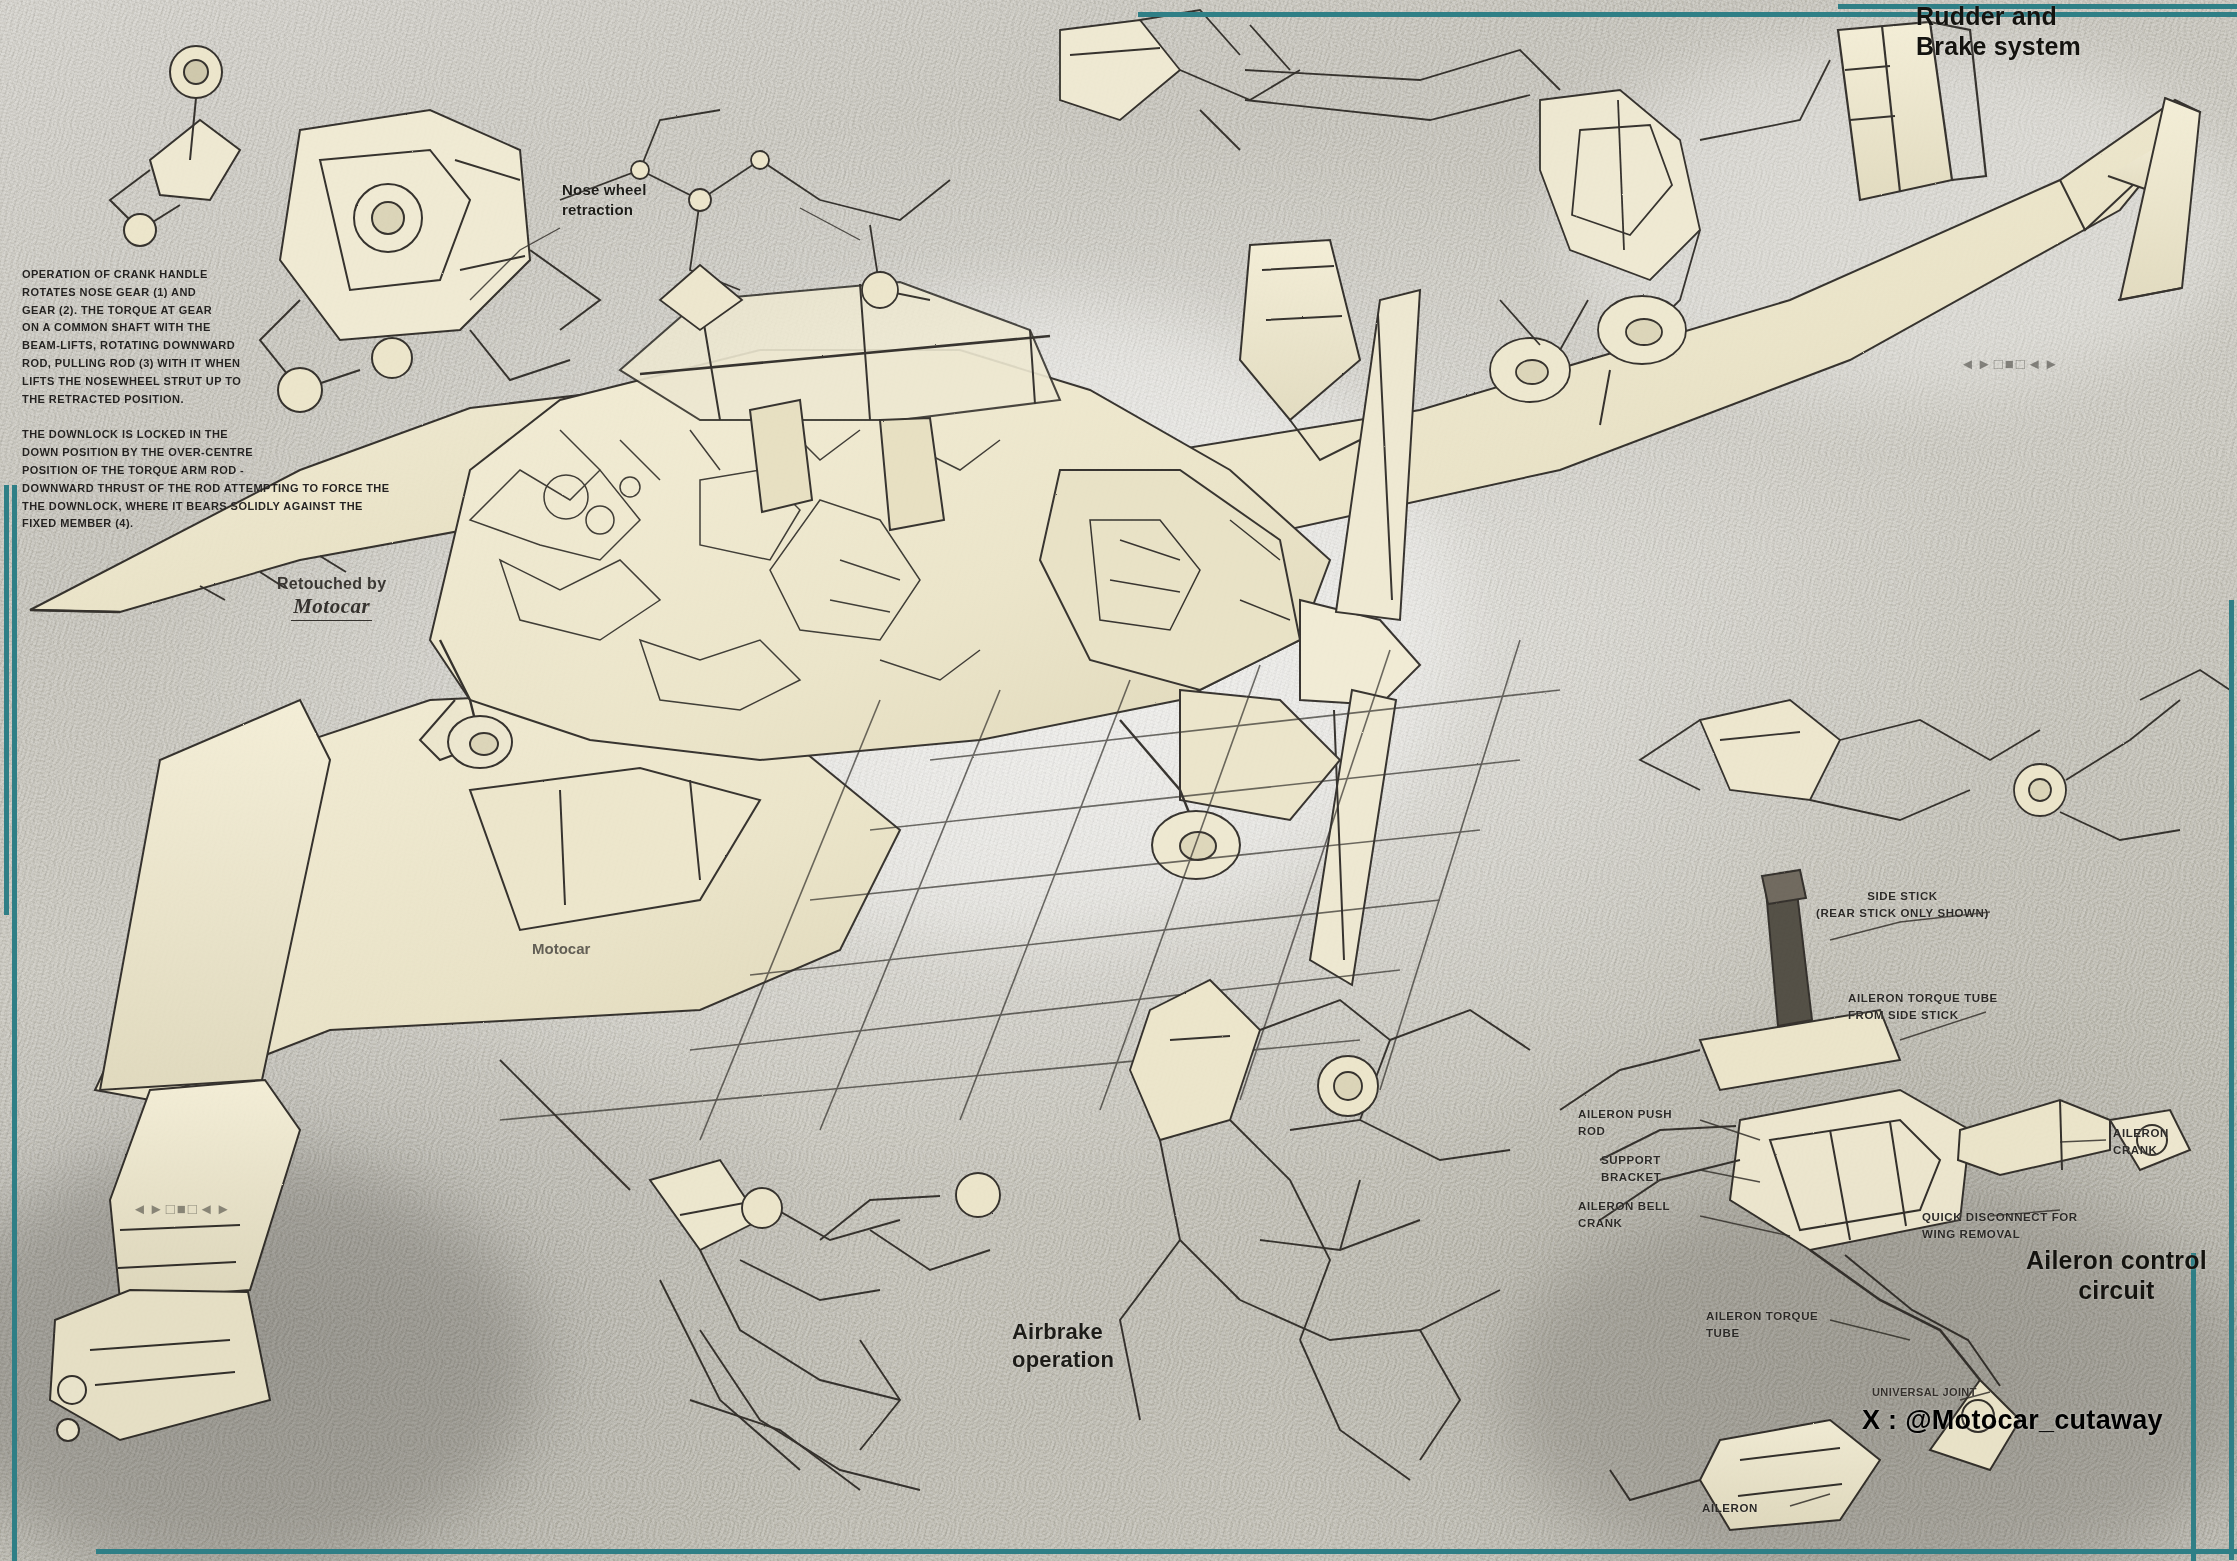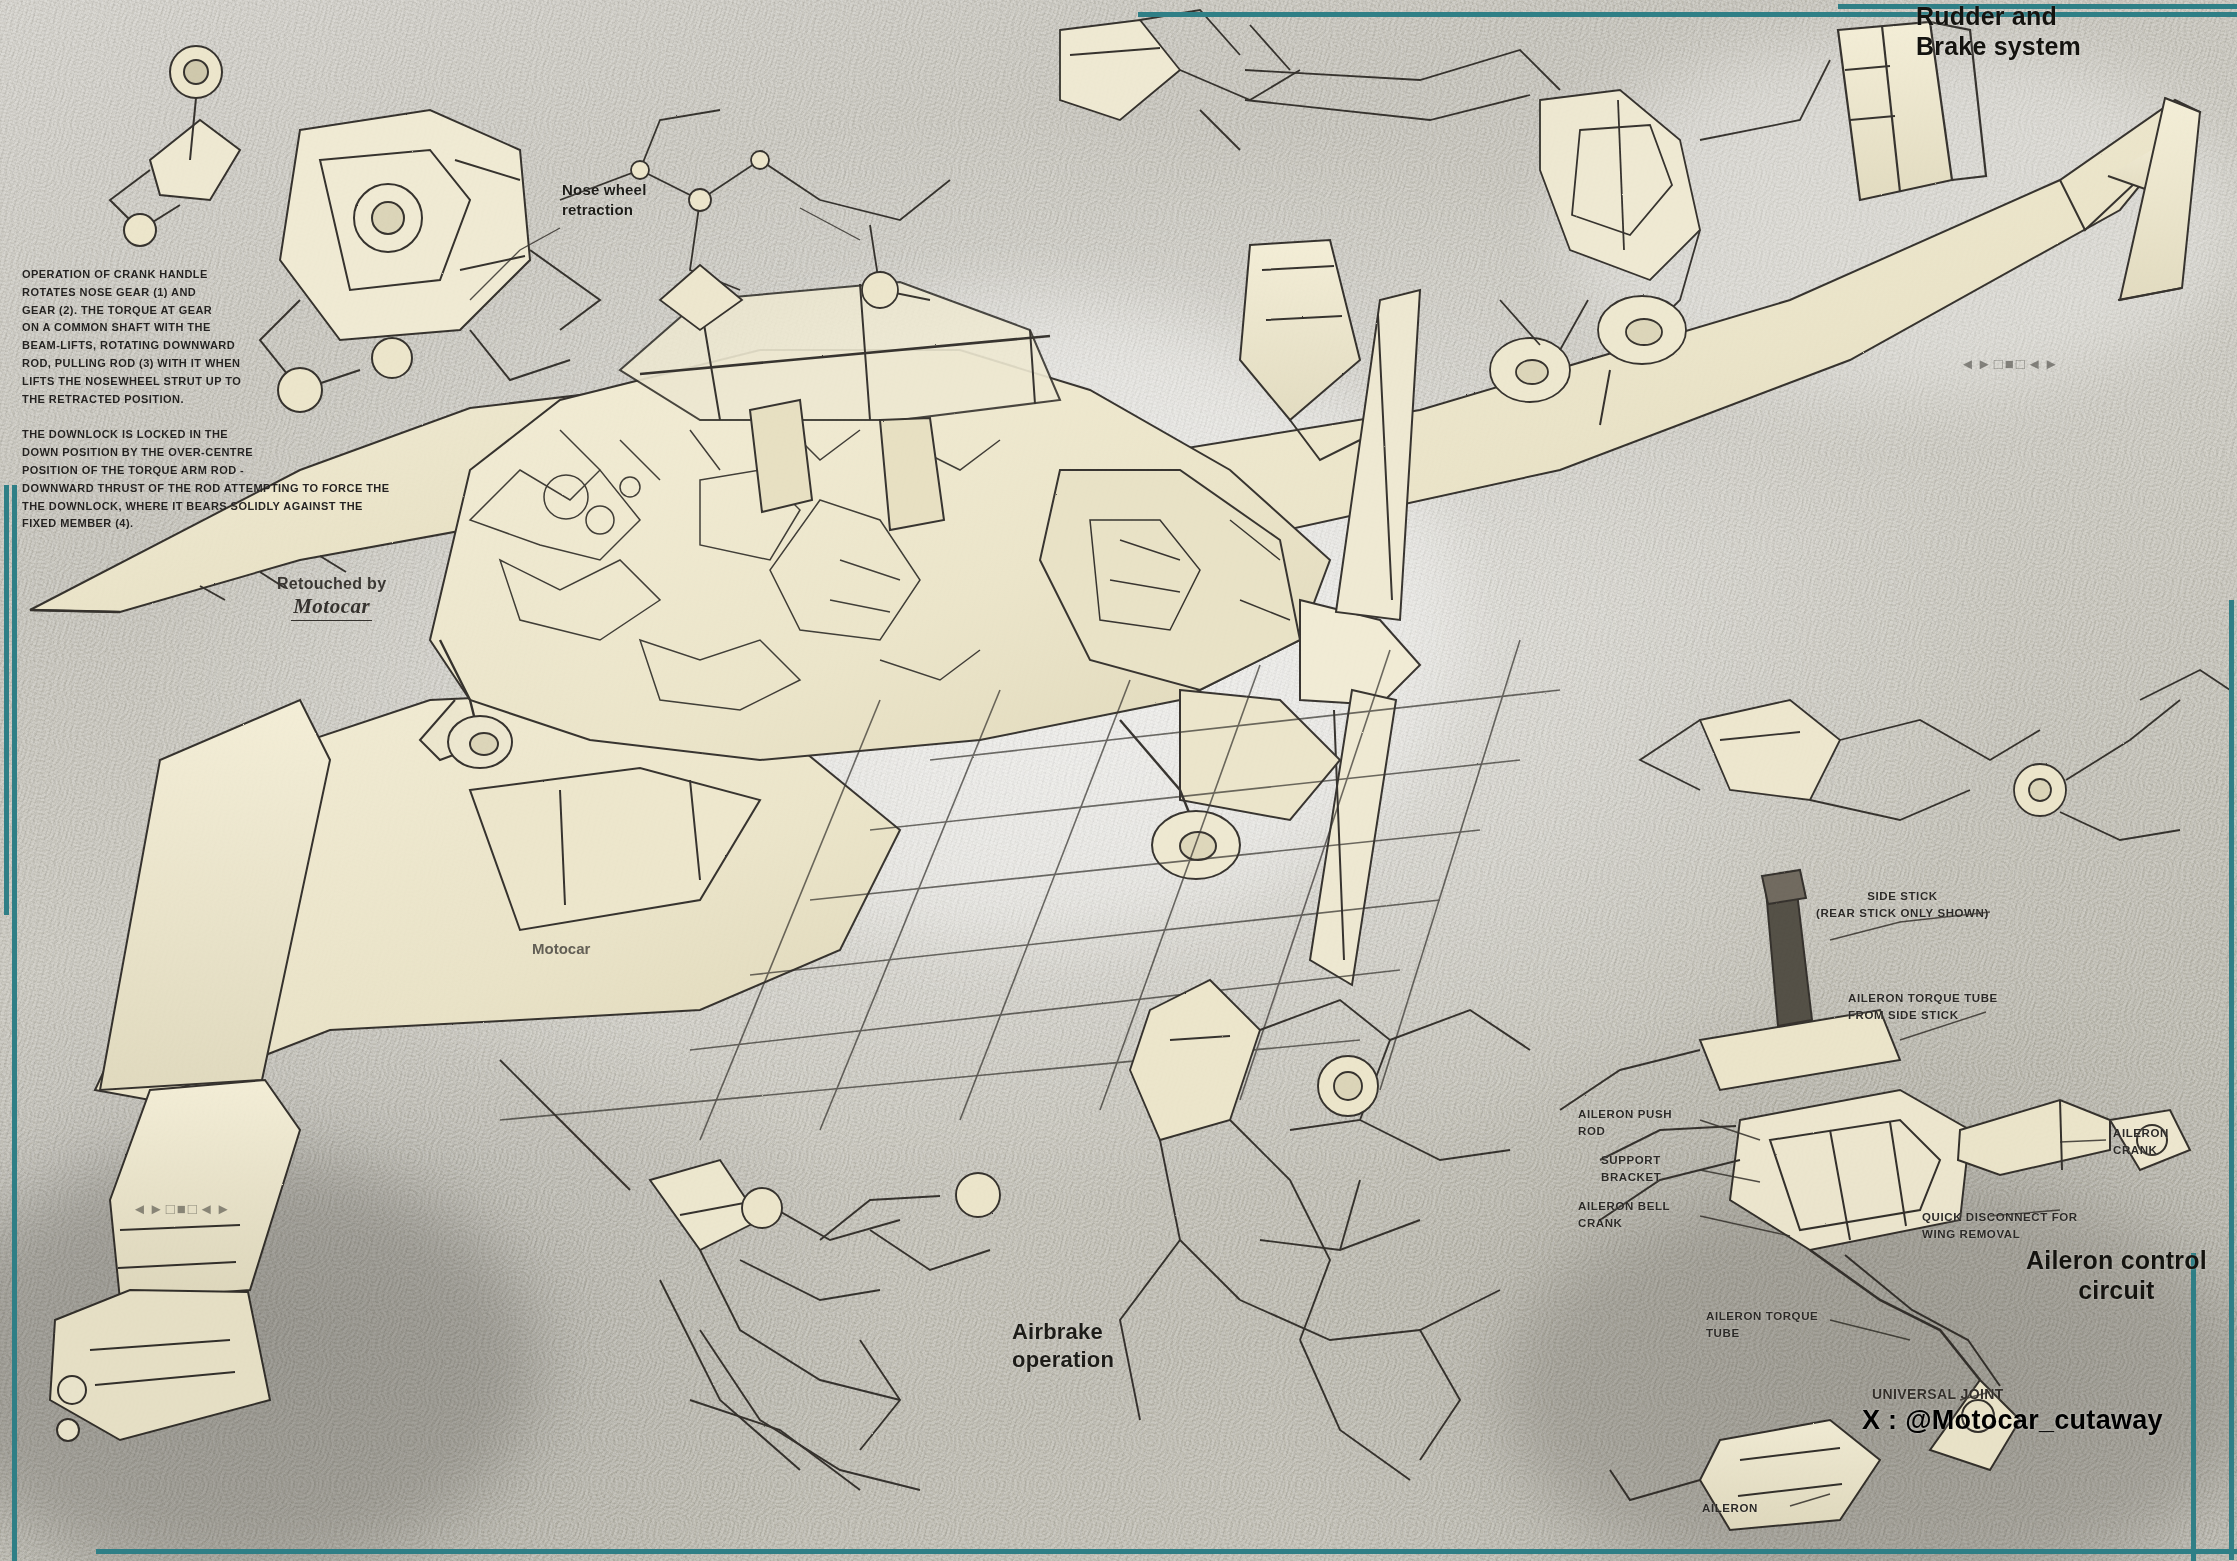--- a/index.html
+++ b/index.html
@@ -53,21 +53,21 @@
     text-shadow:0 0 2px rgba(255,255,255,.45);
     white-space:pre-line;
   }
   .lbl-head{font-weight:bold;font-size:25px;line-height:1.18;color:#14130f;}
   .lbl-small{
     font-size:11.5px;font-weight:bold;line-height:1.45;
     color:#2b2926;letter-spacing:.6px;
     filter:blur(.45px);
   }
   .lbl-tiny{
-    font-size:14px;font-weight:bold;line-height:1.5;
+    font-size:11px;font-weight:bold;line-height:1.5;
     color:#332f2a;letter-spacing:.4px;filter:blur(.5px);
   }
   .caption-block{
     position:absolute;left:22px;top:242px;width:412px;
     font-size:11px;font-weight:bold;line-height:1.62;
     color:#242220;letter-spacing:.45px;
     filter:blur(.55px);white-space:pre-line;
     text-shadow:0 0 1px rgba(255,255,255,.3);
     margin-top:24px;
   }

